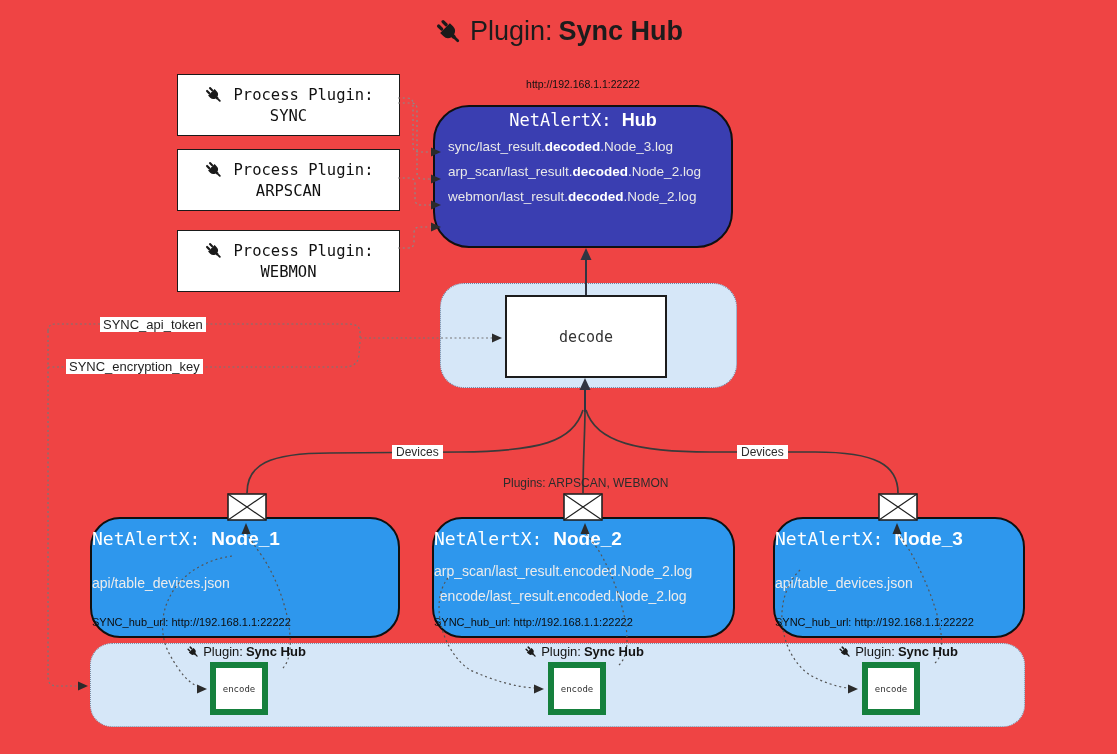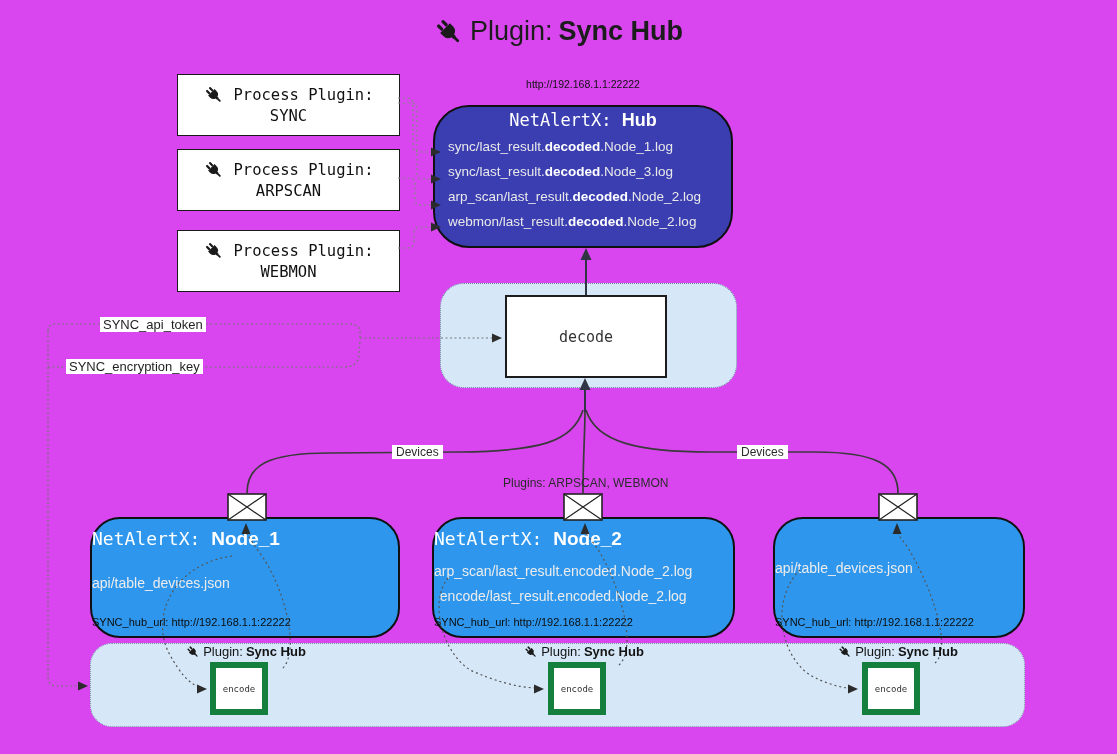--- a/index.html
+++ b/index.html
@@ -1,16 +1,16 @@
 <!DOCTYPE html>
 <html><head>
 <meta charset="utf-8">
 <style>
   html,body{margin:0;padding:0;background:#fff;}
-  .canvas{position:relative;width:1117px;height:754px;background:#d946ef;overflow:hidden;
+  .canvas{position:relative;width:1117px;height:754px;background:#ef4444;overflow:hidden;
           font-family:"Liberation Sans",sans-serif;color:#222;}
   .abs{position:absolute;}
   svg.overlay{position:absolute;left:0;top:0;width:1117px;height:754px;z-index:5;pointer-events:none;}
 
   
   .title-row{left:0;top:16px;width:1117px;display:flex;justify-content:center;align-items:center;gap:6px;
              font-size:27px;color:#1c1c1c;z-index:2;}
   .title-row b{font-weight:bold;}
 
   
@@ -192,21 +192,20 @@
       </div>
     <div class="l2">WEBMON</div>
   </div>
 
   <div class="abs hub-url">http://192.168.1.1:22222</div>
   <div class="abs hub">
     <div class="hub-title">
       <span class="mono">NetAlertX: </span><b>Hub</b>
     </div>
     <div class="hub-logs">
-      <div class="hub-log"><span>sync/last_result.</span><b>decoded</b><span>.Node_1.log</span></div>
       <div class="hub-log"><span>sync/last_result.</span><b>decoded</b><span>.Node_3.log</span></div>
       <div class="hub-log"><span>arp_scan/last_result.</span><b>decoded</b><span>.Node_2.log</span></div>
       <div class="hub-log"><span>webmon/last_result.</span><b>decoded</b><span>.Node_2.log</span></div>
     </div>
   </div>
 
   <div class="abs decode-wrap"></div>
   <div class="abs decode-box">
     <span>decode</span>
   </div>
@@ -242,20 +241,22 @@
   <div class="abs node" style="left:432px;width:303px">
     <div class="node-title">
       <span class="mono">NetAlertX: </span><b>Node_2</b></div>
     <div class="node-lines">
       <div>arp_scan/last_result.encoded.Node_2.log</div>
       <div>encode/last_result.encoded.Node_2.log</div>
       </div>
     <div class="node-url">SYNC_hub_url: http://192.168.1.1:22222</div>
   </div>
   <div class="abs node" style="left:773px;width:252px">
+    <div class="node-title">
+      <span class="mono">NetAlertX: </span><b>Node_3</b></div>
     <div class="node-lines">
       <div>api/table_devices.json</div>
       </div>
     <div class="node-url">SYNC_hub_url: http://192.168.1.1:22222</div>
   </div>
 
   <div class="abs band"></div>
 
   <div class="abs enc-label" style="left:181px">
     <span class="plug-icon">

